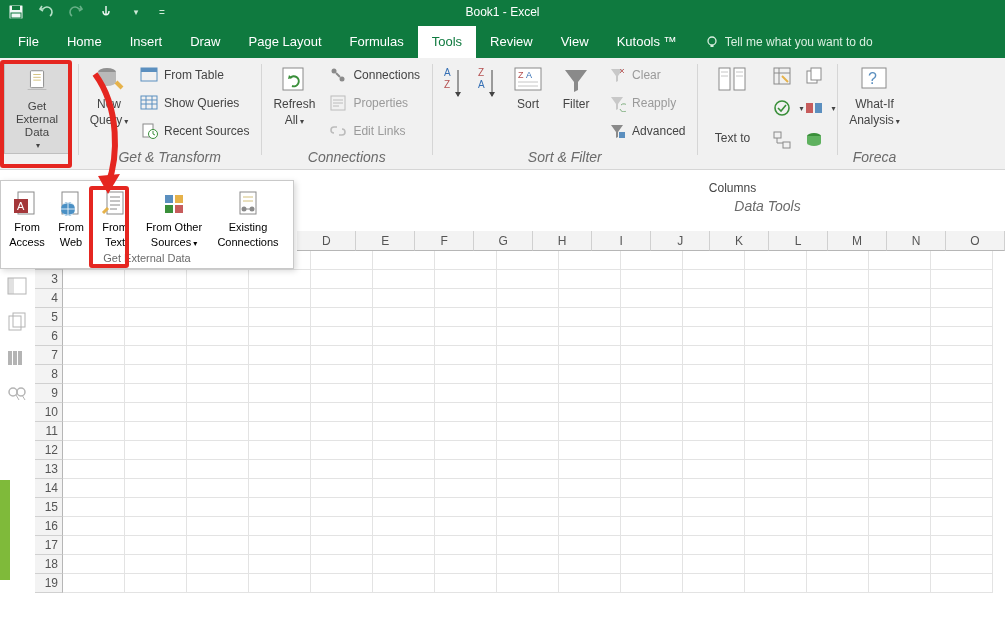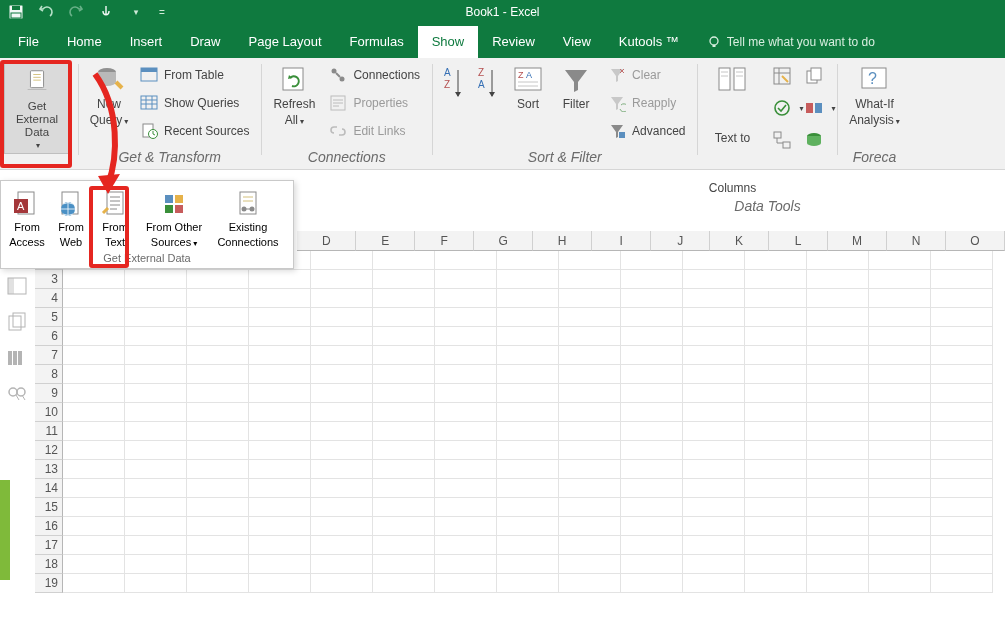--- a/index.html
+++ b/index.html
@@ -101,21 +101,21 @@
   <div class="title-text">Book1 - Excel</div>
 </div>
 
 <div class="tabs">
   <div class="tab">File</div>
   <div class="tab">Home</div>
   <div class="tab">Insert</div>
   <div class="tab">Draw</div>
   <div class="tab">Page Layout</div>
   <div class="tab">Formulas</div>
-  <div class="tab active">Show</div>
+  <div class="tab active">Tools</div>
   <div class="tab">Review</div>
   <div class="tab">View</div>
   <div class="tab">Kutools ™</div>
   <div class="tellme">
     <span class="bulb">
       <svg viewBox="0 0 14 14" width="14" height="14">
           <circle cx="7" cy="6" r="4" fill="none" stroke="#d9efe0" stroke-width="1.3"></circle>
           <rect x="5.5" y="10" width="3" height="2" fill="#d9efe0"></rect>
         </svg>
     </span>

